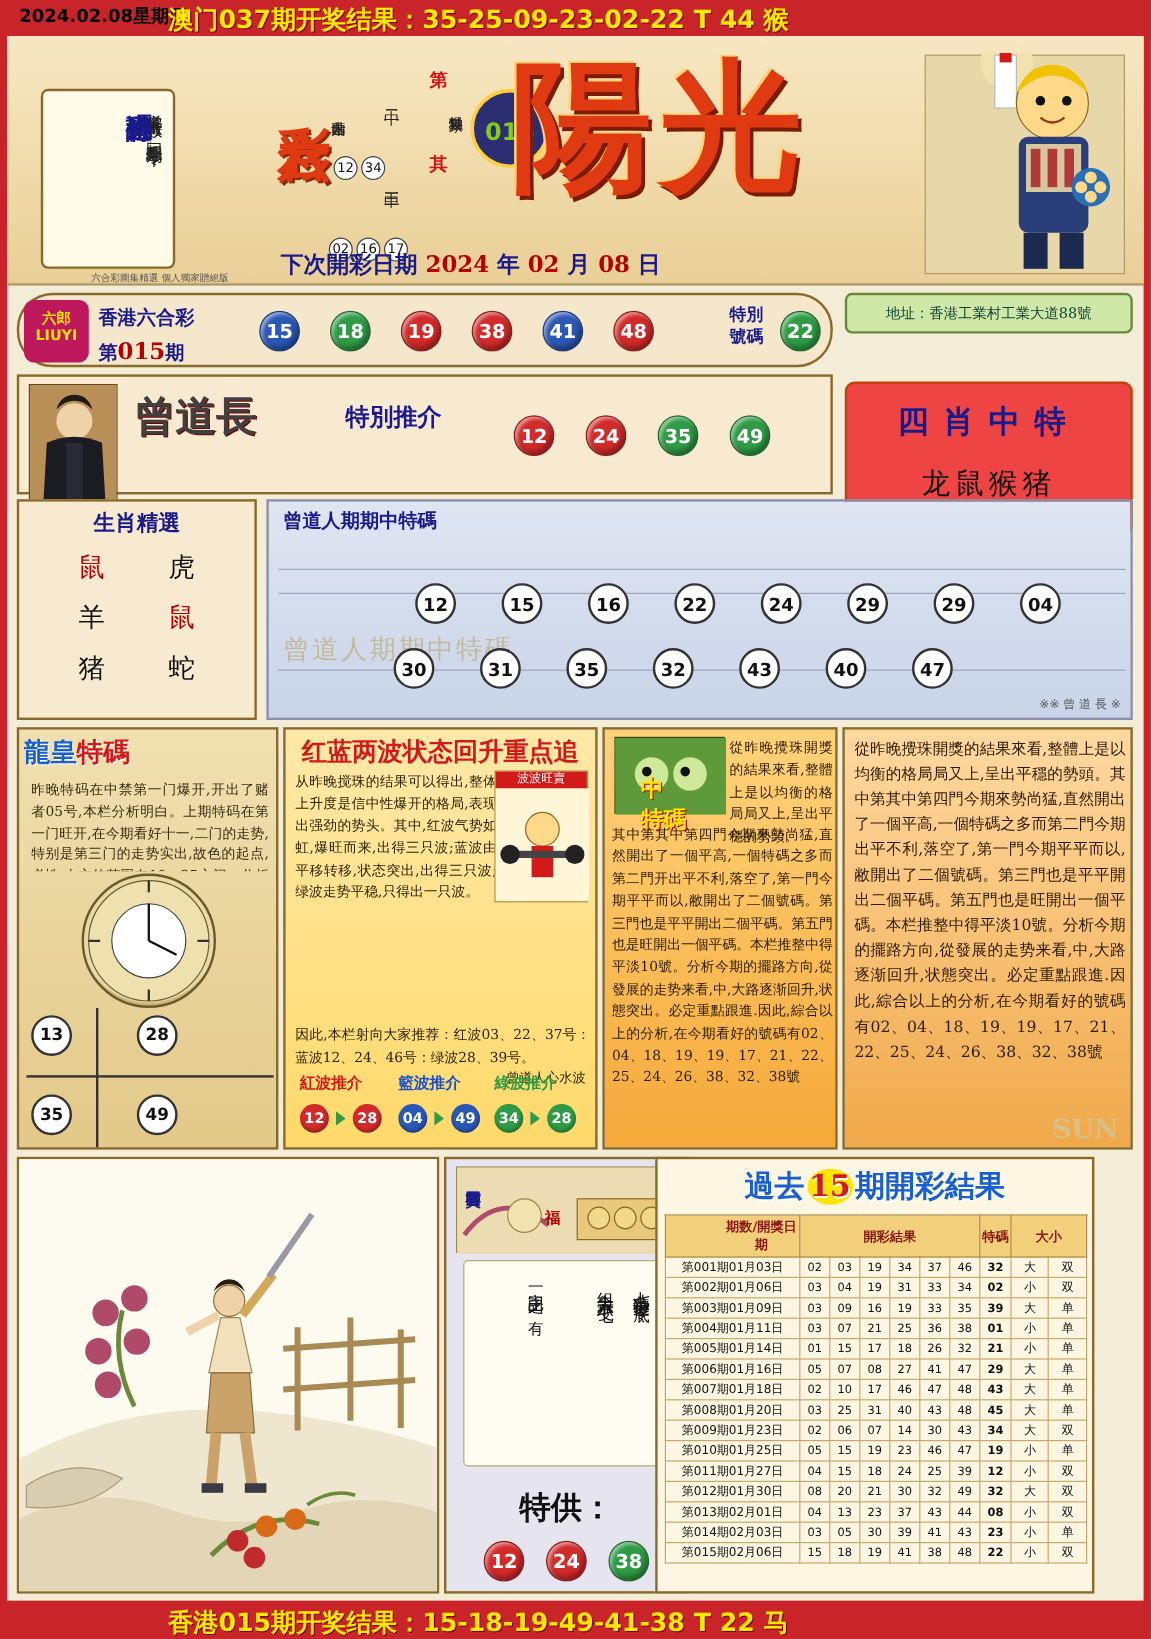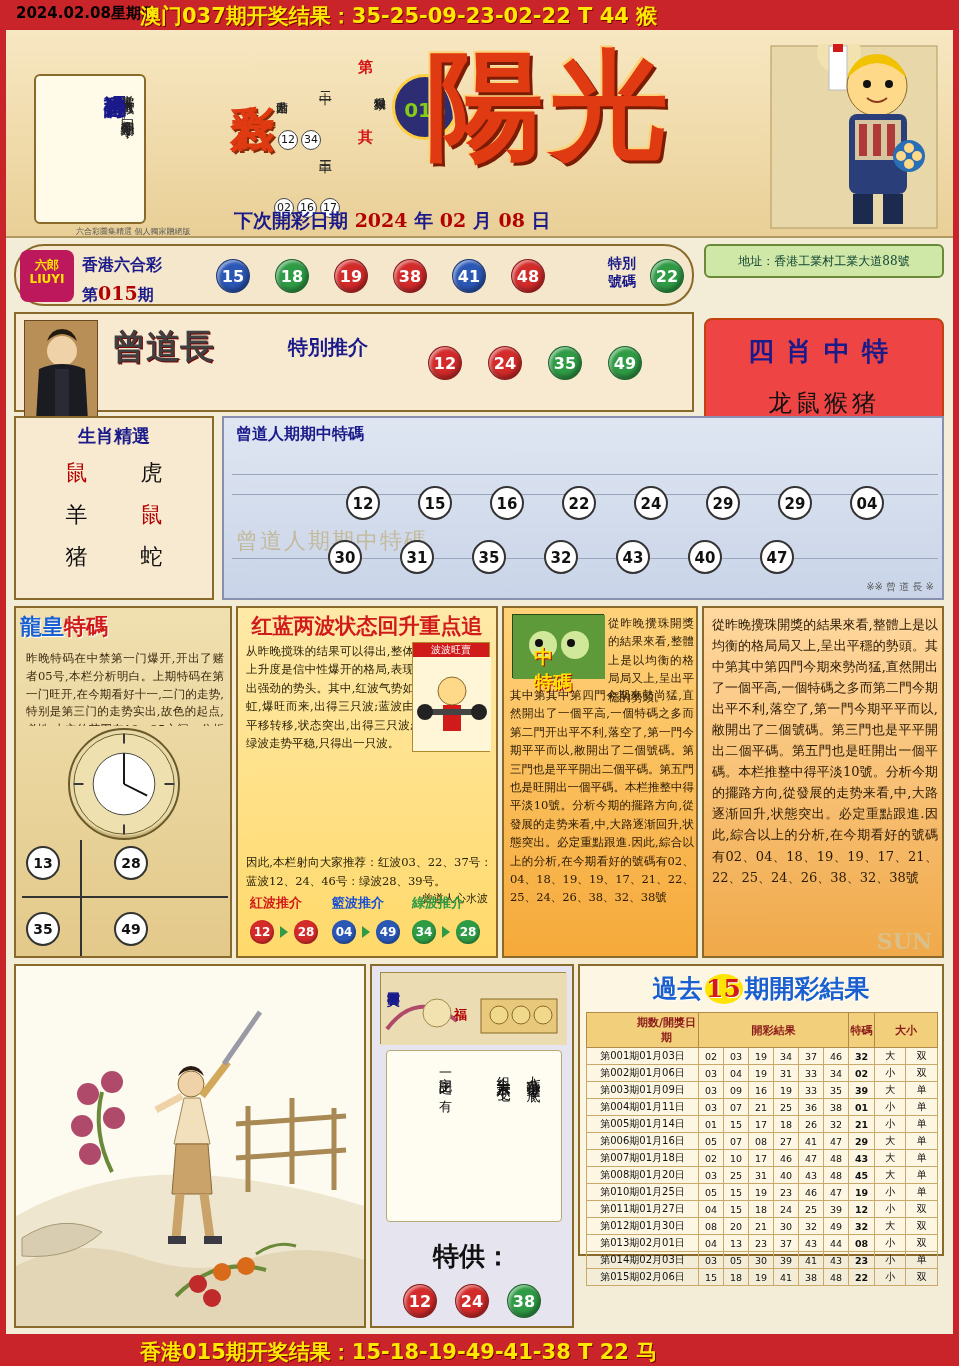--- a/index.html
+++ b/index.html
@@ -330,21 +330,21 @@
     font-family:"DejaVu Serif", serif; letter-spacing:2px; line-height:1.9;
   }
   .tegong {
     position:absolute; left:0; bottom:52px; width:100%; text-align:center;
     font-size:26px; font-weight:bold; color:#111; font-family:"DejaVu Serif", serif;
   }
   .tegong-balls {
     position:absolute; left:0; bottom:8px; width:100%; display:flex; justify-content:center; gap:18px;
   }
   .btable {
-    position:absolute; left:564px; top:0; width:366px; height:292px;
+    position:absolute; left:532px; top:0; width:366px; height:364px;
     background:#fdf6e2; border:2px solid #8a6a2a;
   }
   .bt-title {
     position:absolute; left:0; top:6px; width:100%; text-align:center;
     font-size:25px; font-weight:bold; color:#1a5fd0; font-family:"DejaVu Serif", serif;
     text-shadow:1px 1px 0 #fff;
   }
   .bt-title .circle {
     display:inline-block; width:38px; height:30px; border-radius:50%;
     background:#ffe400; color:#d11a1a; line-height:30px; margin:0 2px;
@@ -801,20 +801,32 @@
                 <td>25</td>
                 <td>31</td>
                 <td>40</td>
                 <td>43</td>
                 <td>48</td>
                 <td class="sp">45</td>
                 <td class="sx">大</td>
                 <td class="sx">单</td>
               </tr>
               <tr>
+                <td class="date">第009期01月23日</td>
+                <td>02</td>
+                <td>06</td>
+                <td>07</td>
+                <td>14</td>
+                <td>30</td>
+                <td>43</td>
+                <td class="sp">34</td>
+                <td class="sx">大</td>
+                <td class="sx">双</td>
+              </tr>
+              <tr>
                 <td class="date">第010期01月25日</td>
                 <td>05</td>
                 <td>15</td>
                 <td>19</td>
                 <td>23</td>
                 <td>46</td>
                 <td>47</td>
                 <td class="sp">19</td>
                 <td class="sx">小</td>
                 <td class="sx">单</td>

